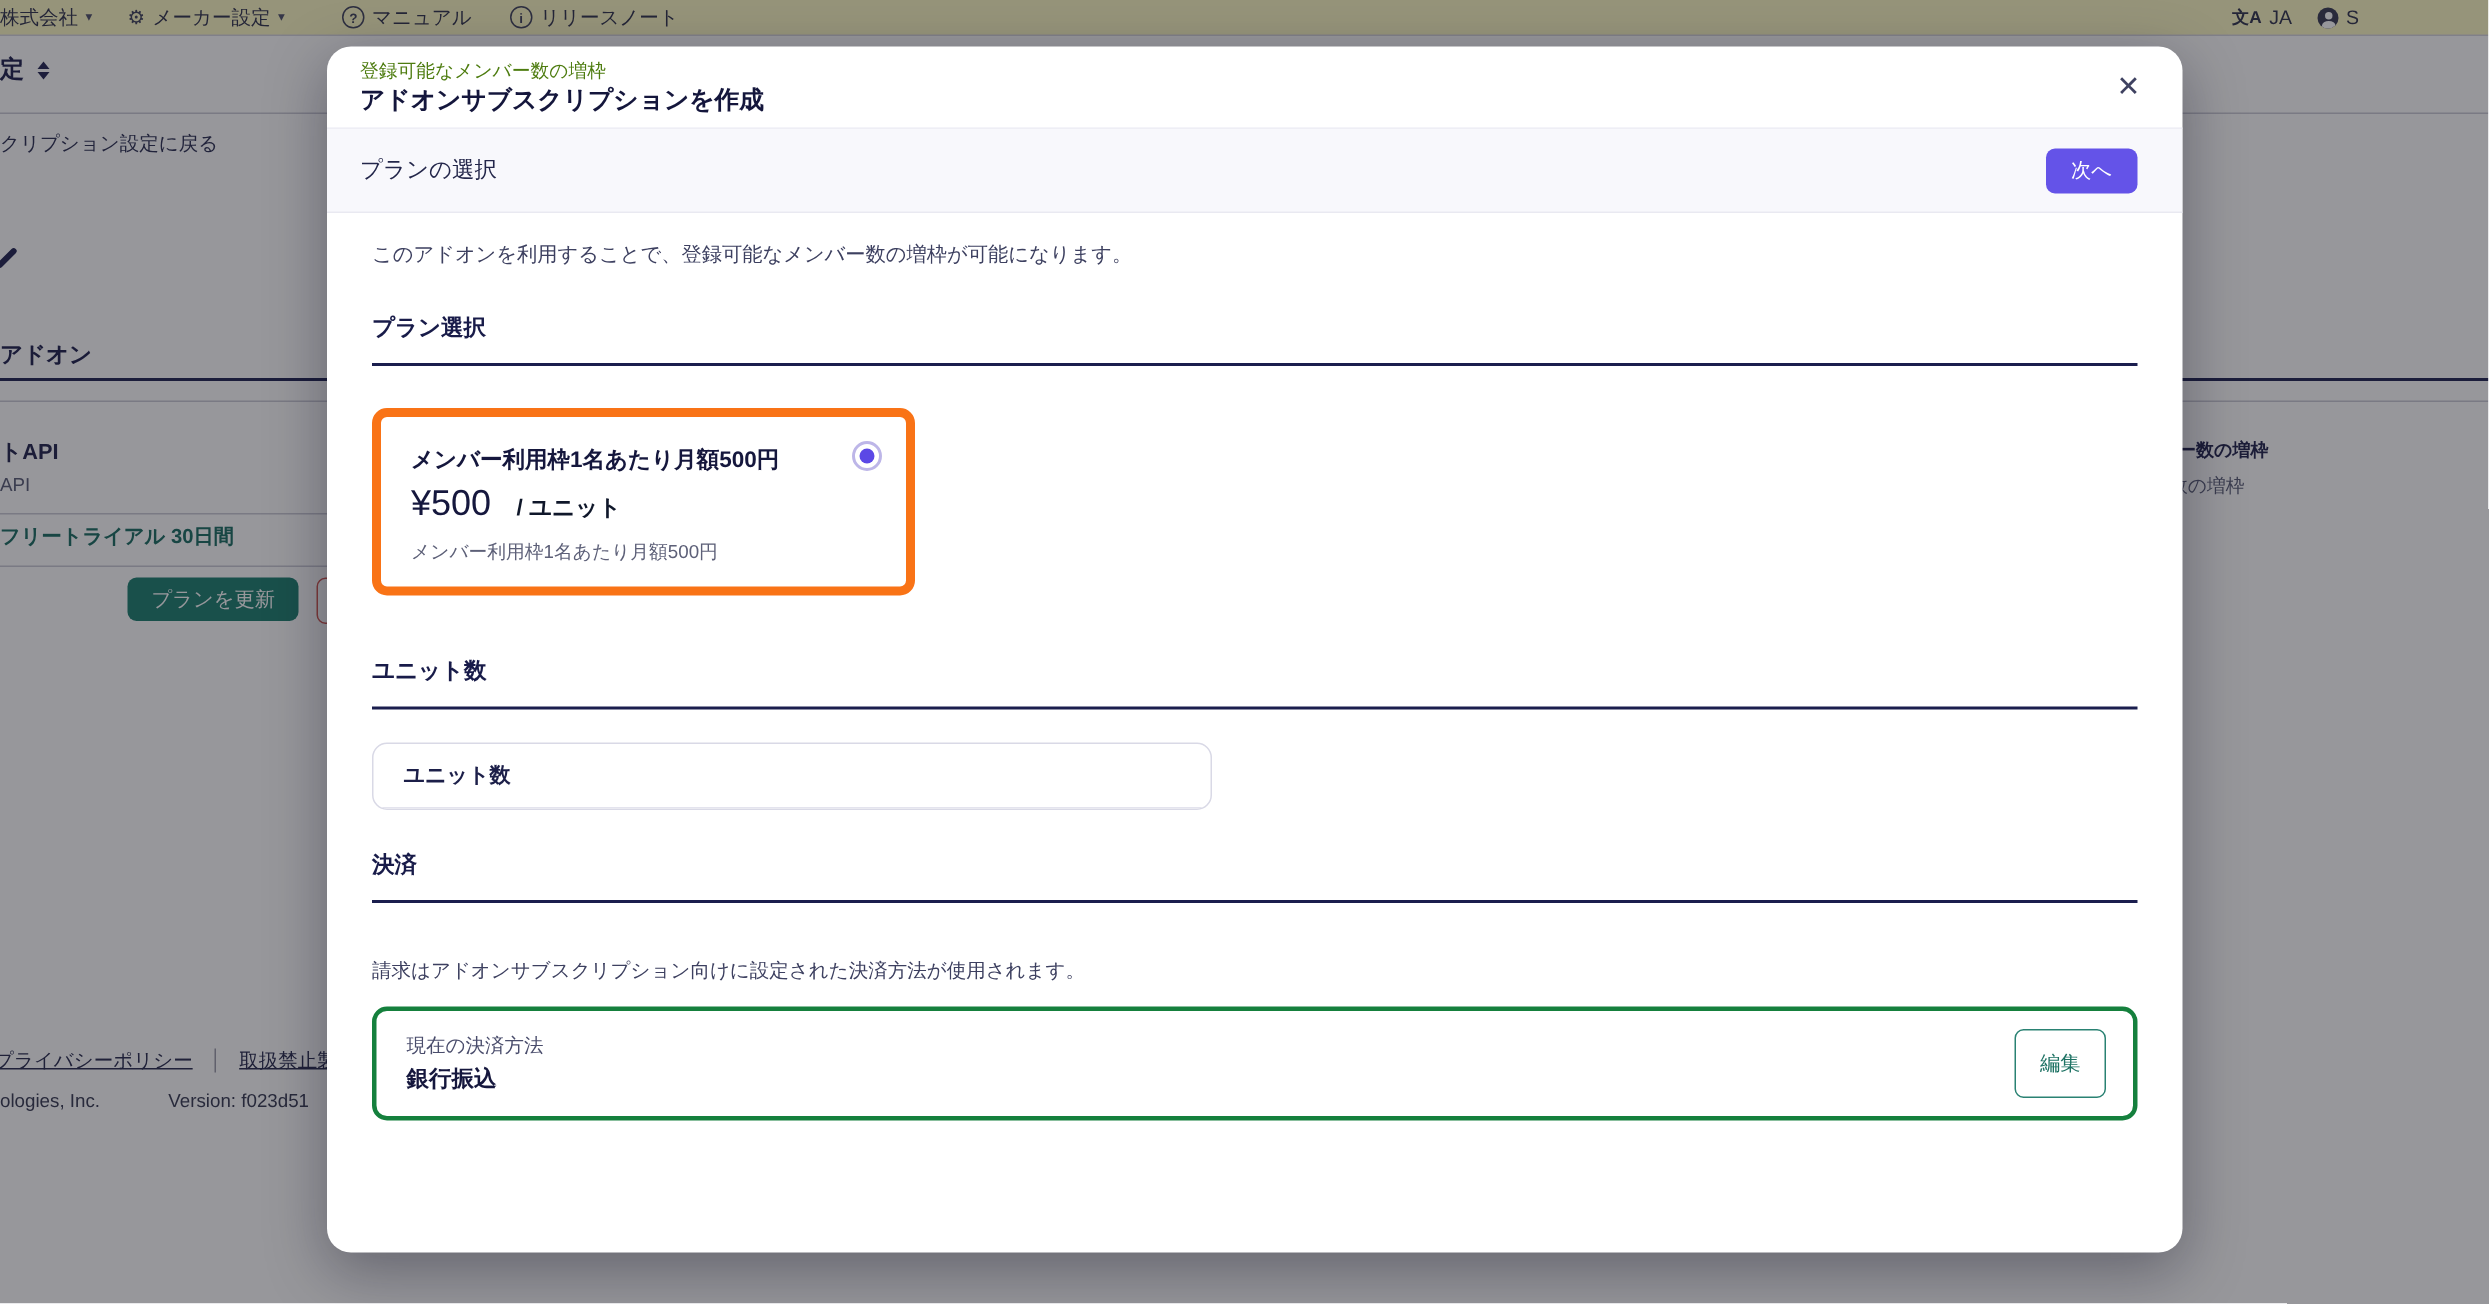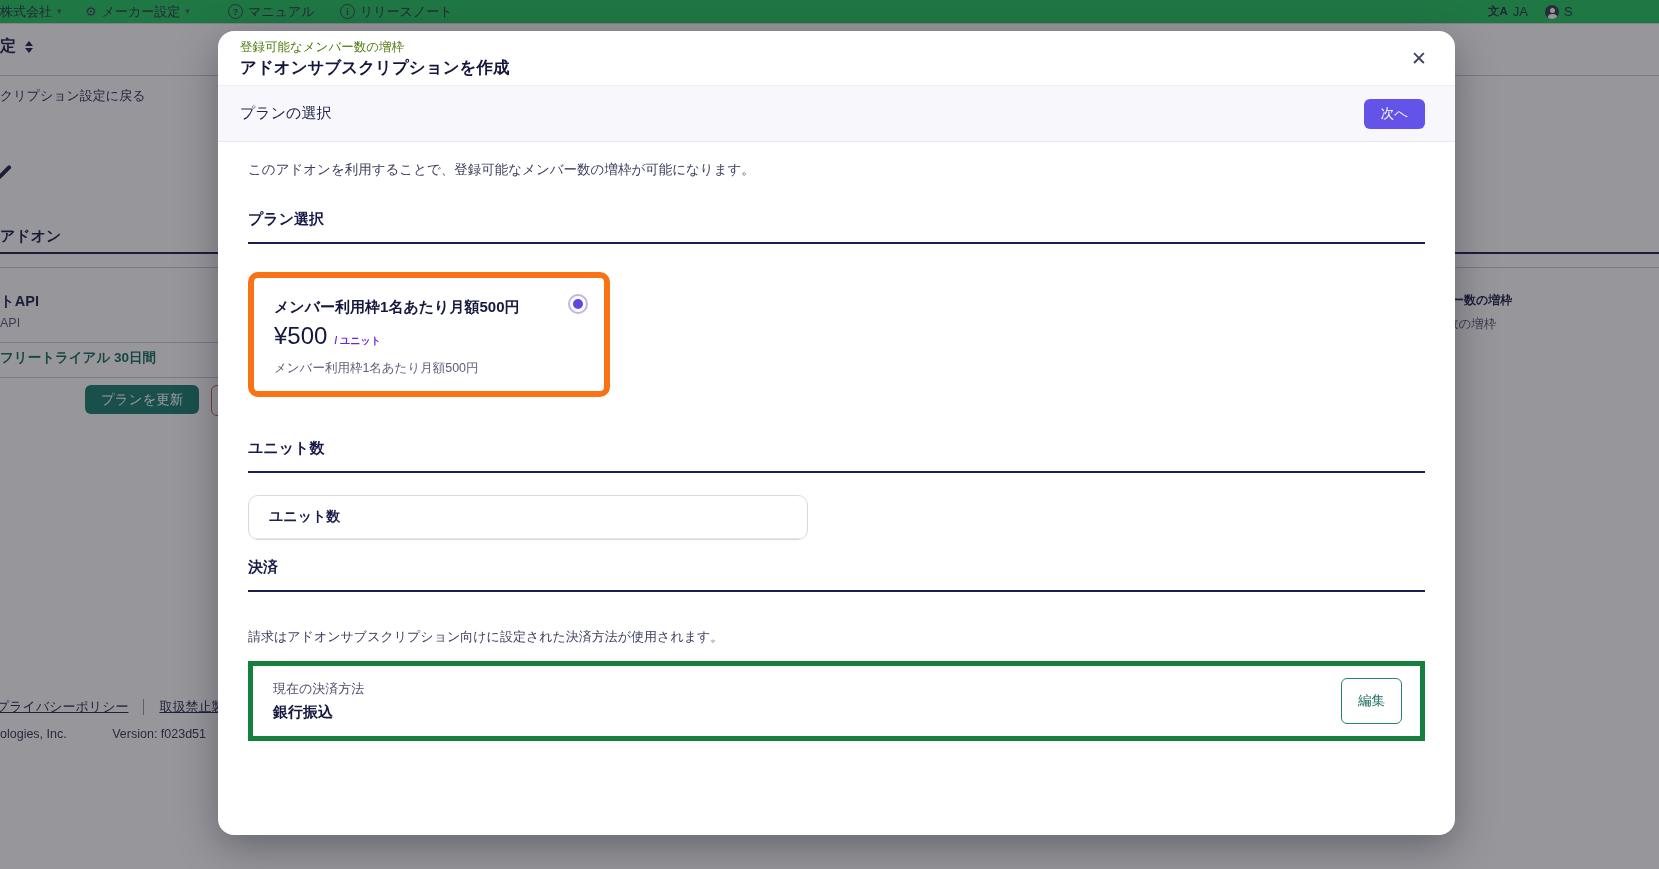--- a/index.html
+++ b/index.html
@@ -1,21 +1,21 @@
 <!DOCTYPE html>
 <html><head>
 <meta charset="utf-8">
 <style>
   html,body{margin:0;padding:0;}
   body{font-family:"Liberation Sans","DejaVu Sans",sans-serif;background:#e8e8ec;}
   .screen{position:relative;width:1659px;height:869px;overflow:hidden;background:#ffffff;}
 
   
   .page{position:absolute;inset:0;z-index:1;background:#ffffff;}
-  .topbar{position:absolute;left:0;top:0;width:100%;height:23px;background:#22c55e;border-bottom:1px solid #d5d5de;font-size:13px;color:#2c2f49;}
+  .topbar{position:absolute;left:0;top:0;width:100%;height:23px;background:#fef9c3;border-bottom:1px solid #d5d5de;font-size:13px;color:#2c2f49;}
   .tb-item{position:absolute;top:0;height:23px;display:flex;align-items:center;gap:5px;white-space:nowrap;}
   .caret{font-size:9px;color:#4a4d66;line-height:1;}
   .circ{display:inline-flex;align-items:center;justify-content:center;width:13px;height:13px;border:1.2px solid #3c3f58;border-radius:50%;font-size:9px;font-weight:bold;color:#3c3f58;}
   .gear{font-size:13px;line-height:1;color:#3c3f58;}
   .translate{font-size:11.5px;font-weight:bold;color:#2c2f49;}
   .avatar{position:relative;display:inline-block;width:14px;height:14px;border-radius:50%;background:#34374f;overflow:hidden;}
   .avatar .head{position:absolute;left:50%;top:3px;width:5px;height:5px;margin-left:-2.5px;border-radius:50%;background:#fff;}
   .avatar .torso{position:absolute;left:50%;top:9px;width:9px;height:6px;margin-left:-4.5px;border-radius:50% 50% 0 0;background:#fff;}
 
   .pg-title{position:absolute;left:0;top:36px;font-size:16px;font-weight:bold;color:#181b49;display:flex;align-items:center;gap:9px;}
@@ -48,43 +48,43 @@
   .m-header{position:relative;height:54px;padding:8px 60px 0 22px;box-sizing:border-box;}
   .m-eyebrow{font-size:12.5px;color:#4d7c0f;line-height:16px;}
   .m-title{font-size:16.5px;font-weight:bold;color:#14163c;line-height:21px;margin-top:2px;}
   .m-close{position:absolute;right:26px;top:16px;font-size:19px;line-height:1;color:#3f4261;background:none;border:none;cursor:pointer;padding:2px;}
   .m-stepbar{height:57px;box-sizing:border-box;background:#f8f8fc;border-top:1px solid #eeeef5;border-bottom:1px solid #e9e9f1;display:flex;align-items:center;padding:0 30px 0 22px;}
   .m-steplabel{font-size:15px;color:#23264a;}
   .btn-next{margin-left:auto;height:30px;padding:0 17px;background:#6453e8;color:#ffffff;font-size:13.5px;border:none;border-radius:6px;cursor:pointer;}
   .m-body{padding:18px 30px 0 30px;}
   .m-intro{font-size:13.5px;color:#3d4060;line-height:20px;}
   .sec-h{font-size:15px;font-weight:bold;color:#181b49;line-height:22px;padding-bottom:12px;border-bottom:2px solid #1b1e4e;}
-  .mt28{margin-top:28px;} .mt40{margin-top:40px;} .mt26{margin-top:16px;}
+  .mt28{margin-top:28px;} .mt40{margin-top:40px;} .mt26{margin-top:26px;}
 
   .plan-card{position:relative;margin-top:28px;width:362px;box-sizing:border-box;border:6px solid #f97316;border-radius:10px;padding:18px 20px 14px 20px;cursor:pointer;}
   .plan-title{font-size:15px;font-weight:bold;color:#15173d;line-height:22px;}
   .plan-price-row{margin-top:4px;display:flex;align-items:baseline;}
   .plan-price{font-size:24px;color:#15173d;font-weight:500;}
-  .plan-unit{font-size:10px;font-weight:bold;color:#6d28d9;margin-left:7px;}
+  .plan-unit{font-size:15px;font-weight:bold;color:#0f172a;margin-left:17px;}
   .plan-desc{margin-top:10px;font-size:12.5px;color:#5d6078;line-height:17px;}
   .radio{position:absolute;top:16px;right:16px;width:20px;height:20px;box-sizing:border-box;border:2px solid #bdb6e8;border-radius:50%;background:#fff;display:flex;align-items:center;justify-content:center;}
   .radio .dot{width:10px;height:10px;border-radius:50%;background:#5b48e6;}
 
   .unit-card{margin-top:22px;width:560px;box-sizing:border-box;border:1px solid #d9d9e6;border-radius:10px;overflow:hidden;background:#fff;}
   .unit-card-h{padding:12px 20px;font-size:14px;font-weight:bold;color:#1c1f49;border-bottom:1px solid #e4e4ee;}
   .unit-card-b{padding:12px 20px 14px 20px;}
   .unit-instr{font-size:13.5px;color:#3d4060;line-height:19px;}
   .unit-input-wrap{position:relative;margin-top:10px;}
   .unit-input{width:100%;height:36px;box-sizing:border-box;border:1px solid #c6c6d8;border-radius:6px;text-align:right;padding-right:36px;font-size:15px;color:#15173d;font-family:inherit;background:#fff;}
   .spinner{position:absolute;right:6px;top:7px;width:17px;height:22px;box-sizing:border-box;background:#ececf0;border:1px solid #d7d7de;border-radius:3px;display:flex;flex-direction:column;align-items:center;justify-content:center;gap:3px;cursor:pointer;}
   .sp-up{width:0;height:0;border-left:4px solid transparent;border-right:4px solid transparent;border-bottom:5px solid #4a4d60;}
   .sp-dn{width:0;height:0;border-left:4px solid transparent;border-right:4px solid transparent;border-top:5px solid #4a4d60;}
 
   .pay-note{margin-top:35px;font-size:13px;color:#3d4060;line-height:20px;}
-  .pay-card{margin-top:14px;box-sizing:border-box;border:5px solid #15803d;border-radius:0;padding:12px 18px 12px 20px;display:flex;align-items:center;justify-content:space-between;}
+  .pay-card{margin-top:14px;box-sizing:border-box;border:3px solid #15803d;border-radius:10px;padding:12px 18px 12px 20px;display:flex;align-items:center;justify-content:space-between;}
   .pay-label{font-size:13px;color:#4a4d6c;line-height:17px;}
   .pay-method{margin-top:4px;font-size:15px;font-weight:bold;color:#15173d;line-height:21px;}
   .btn-edit{border:1.5px solid #2a8273;color:#1d7263;background:#ffffff;border-radius:6px;padding:13px 16px;font-size:13.5px;cursor:pointer;}
 </style>
 </head>
 <body>
 
 <div class="screen">
 
   <div class="page">

